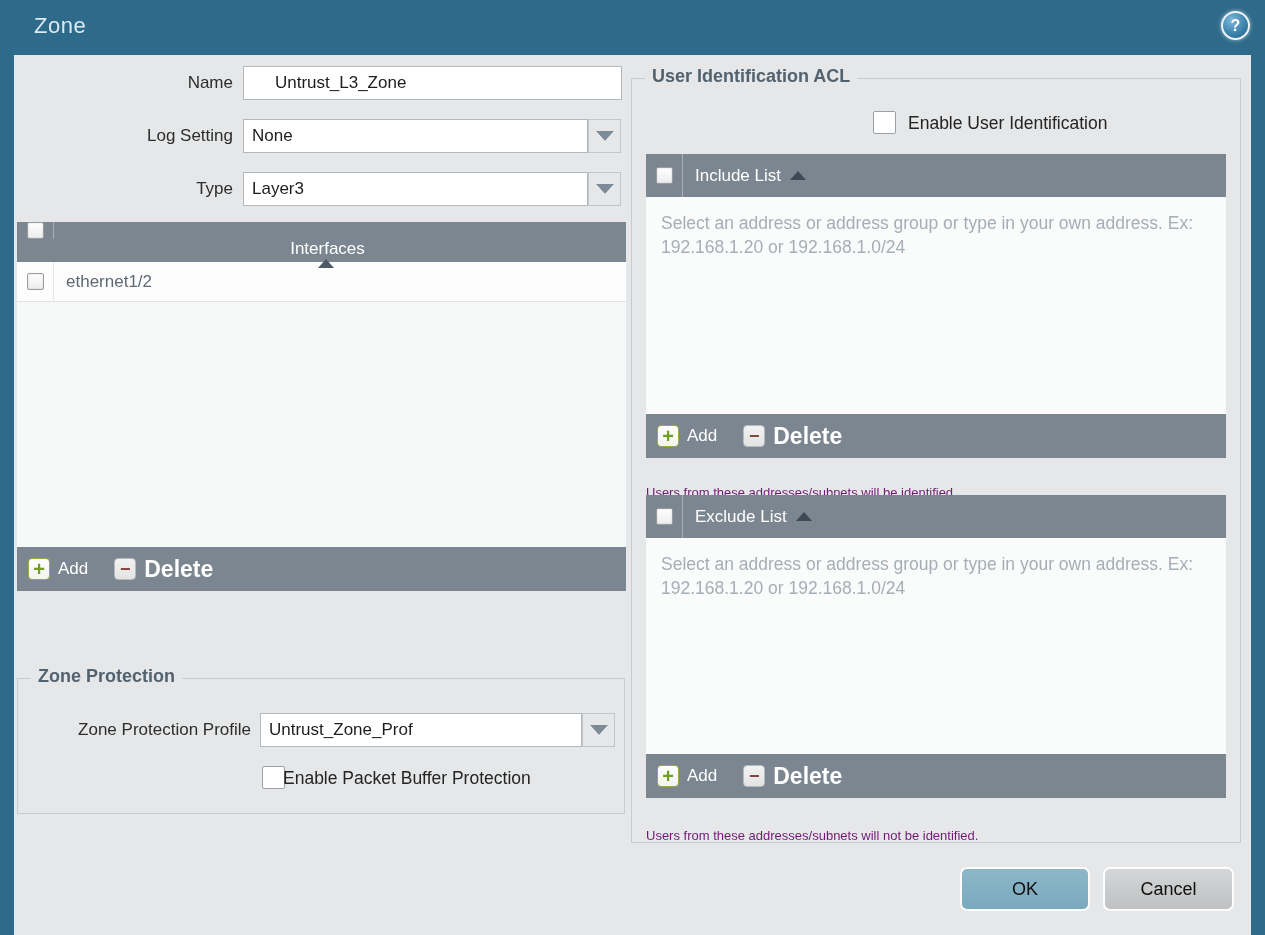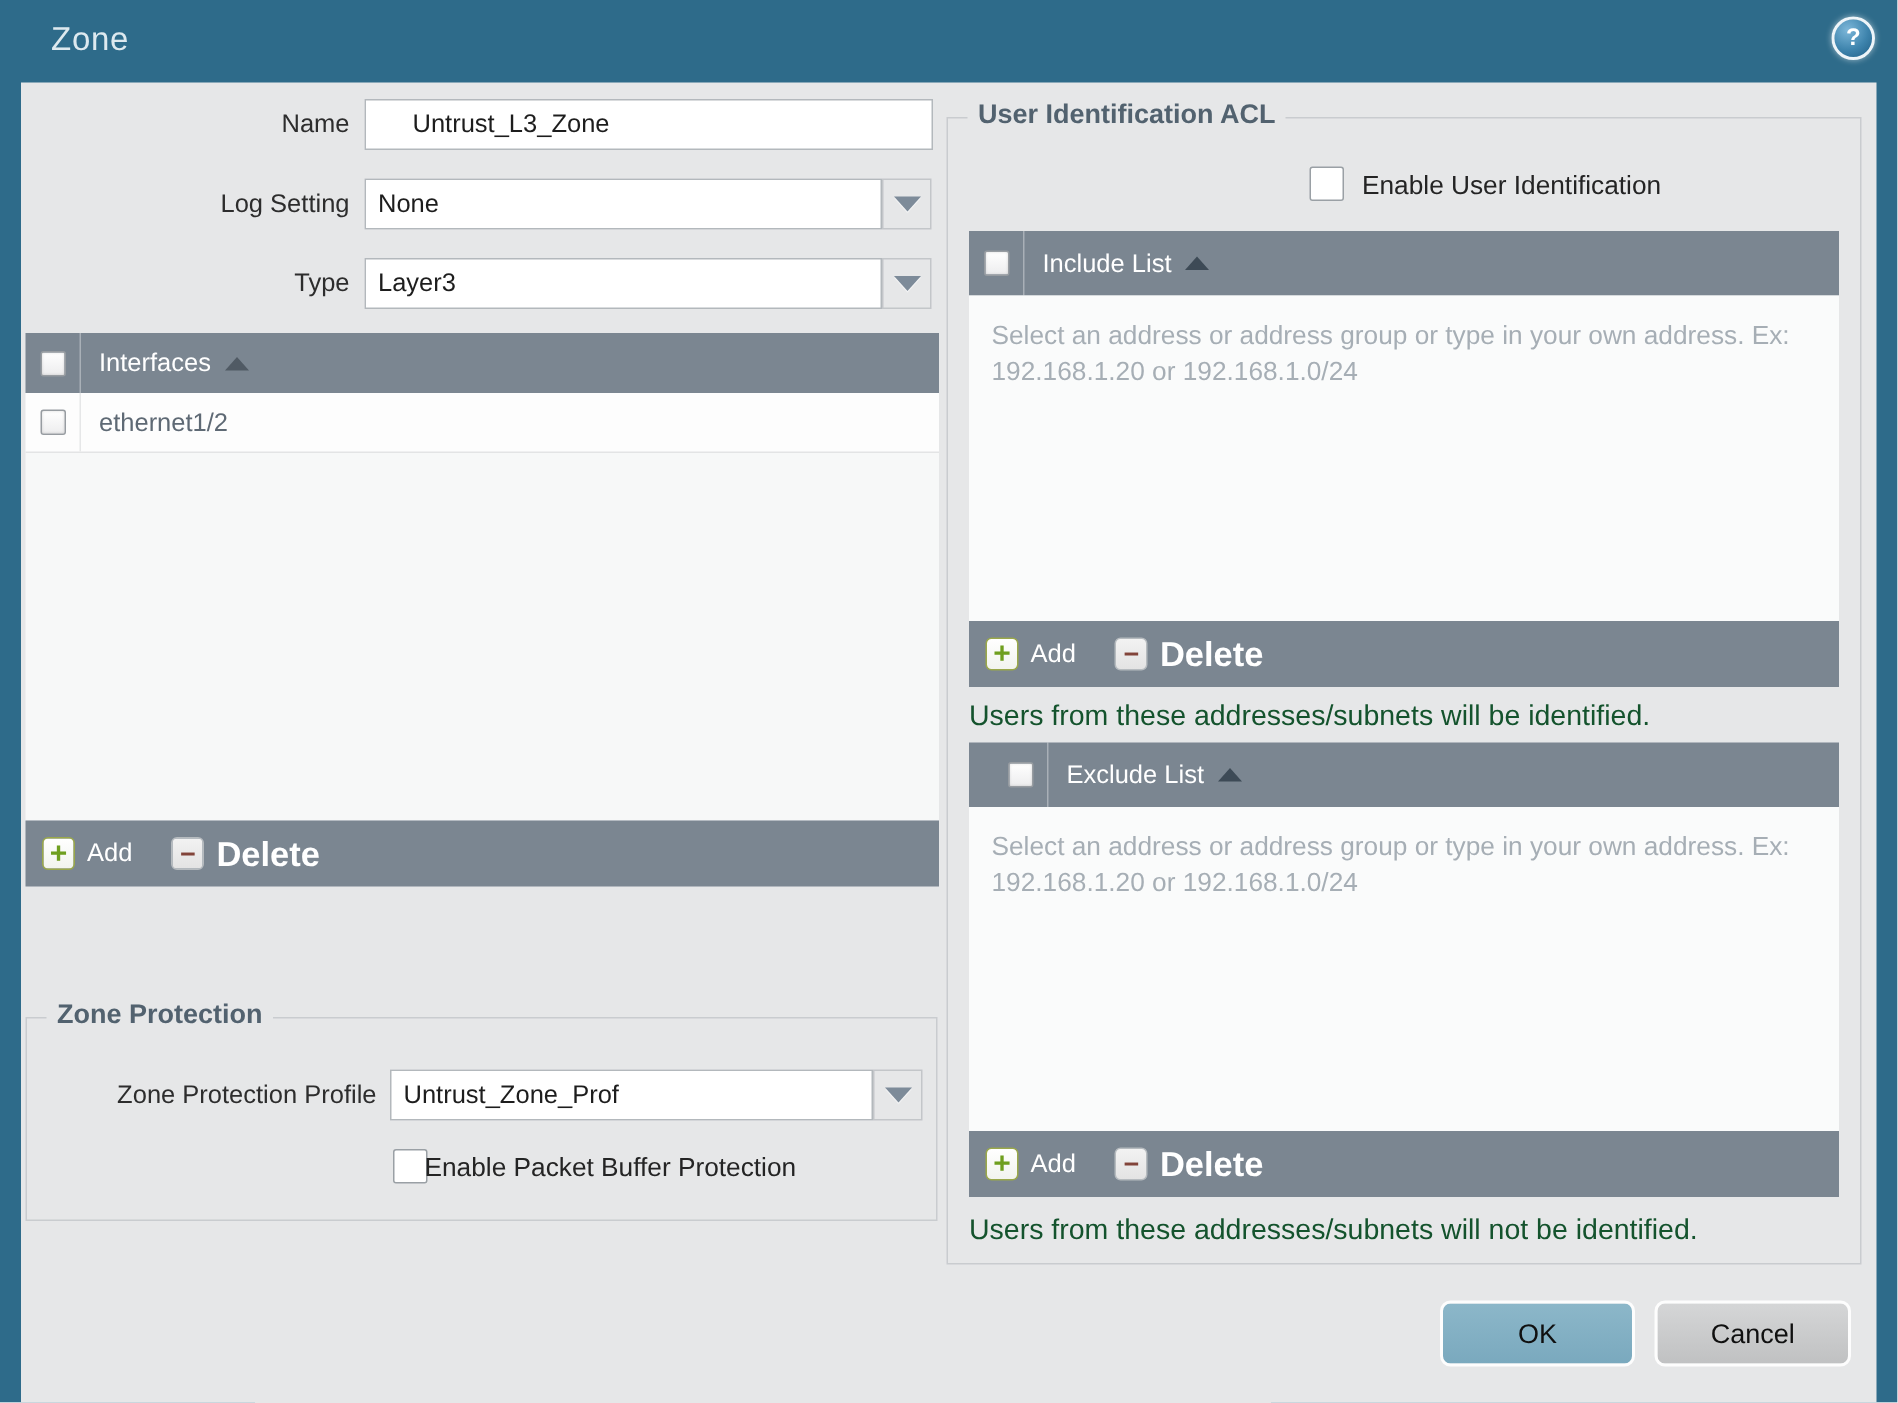--- a/index.html
+++ b/index.html
@@ -108,21 +108,21 @@
   }
   .legend {
     position:absolute; top:-13px; left:13px;
     background:#e6e7e8; padding:0 7px;
     color:#52626f; font-size:18px; font-weight:bold;
   }
   .placeholder-text {
     position:absolute; left:15px; top:14px; width:540px;
     color:#a6aeb5; font-size:17.5px; line-height:24px;
   }
-  .note-text { position:absolute; color:#14532d; font-size:19px; }
+  .note-text { position:absolute; color:#701a75; font-size:13px;margin-top:18px; }
   .cb-label { position:absolute; color:#242424; font-size:17.5px; line-height:24px; }
   
   .btn {
     position:absolute; height:44px; border-radius:7px;
     border:2px solid #fdfdfd; font-size:18px; color:#101010;
     display:flex; align-items:center; justify-content:center;
     font-family:"Liberation Sans", sans-serif; cursor:pointer;
   }
   .btn-ok { left:960px; top:867px; width:130px; background:linear-gradient(#8cb7c9,#7aa9be); }
   .btn-cancel { left:1103px; top:867px; width:131px; background:linear-gradient(#d5d6d7,#c0c1c2); }
@@ -148,21 +148,21 @@
       <span class="tri-down"></span>
     </div>
 
     <div class="frm-label" style="left:0; top:117px; width:219px;">Type</div>
     <input class="frm-input" style="left: 229px; top: 117px; width: 345px;" value="Layer3">
     <div class="dd-btn" style="left:574px; top:117px;">
       <span class="tri-down"></span>
     </div>
 
     <div class="grid" style="left:3px; top:167px; width:609px;">
-      <div class="grid-header" style="height:40px;">
+      <div class="grid-header" style="height:40px;flex-direction:column;">
         <div class="cb-cell">
           <span class="checkbox"></span>
         </div>
         <span style="margin-left:12px;">Interfaces</span>
         <span class="tri-up-dark"></span>
       </div>
       <div class="grid-row" style="height:40px;">
         <div class="cb-cell">
           <span class="checkbox"></span>
         </div>
@@ -218,21 +218,21 @@
           </div>
           <div class="tb-btn">
             <span class="icon-minus">−</span>
             <span class="tb-label-off">Delete</span>
           </div>
         </div>
       </div>
       <div class="note-text" style="left:14px; top:388px;">Users from these addresses/subnets will be identified.</div>
 
       <div class="grid" style="left:14px; top:416px; width:580px;">
-        <div class="grid-header" style="height:43px;padding-left:16px;">
+        <div class="grid-header" style="height:43px;">
           <div class="cb-cell">
             <span class="checkbox"></span>
           </div>
           <span style="margin-left:12px;">Exclude List</span>
           <span class="tri-up-navy"></span>
         </div>
         <div class="grid-body-empty" style="height:216px; position:relative; background:#fafbfb;">
           <div class="placeholder-text">Select an address or address group or type in your own address. Ex: 192.168.1.20 or 192.168.1.0/24</div>
         </div>
         <div class="grid-footer" style="height:44px;">

